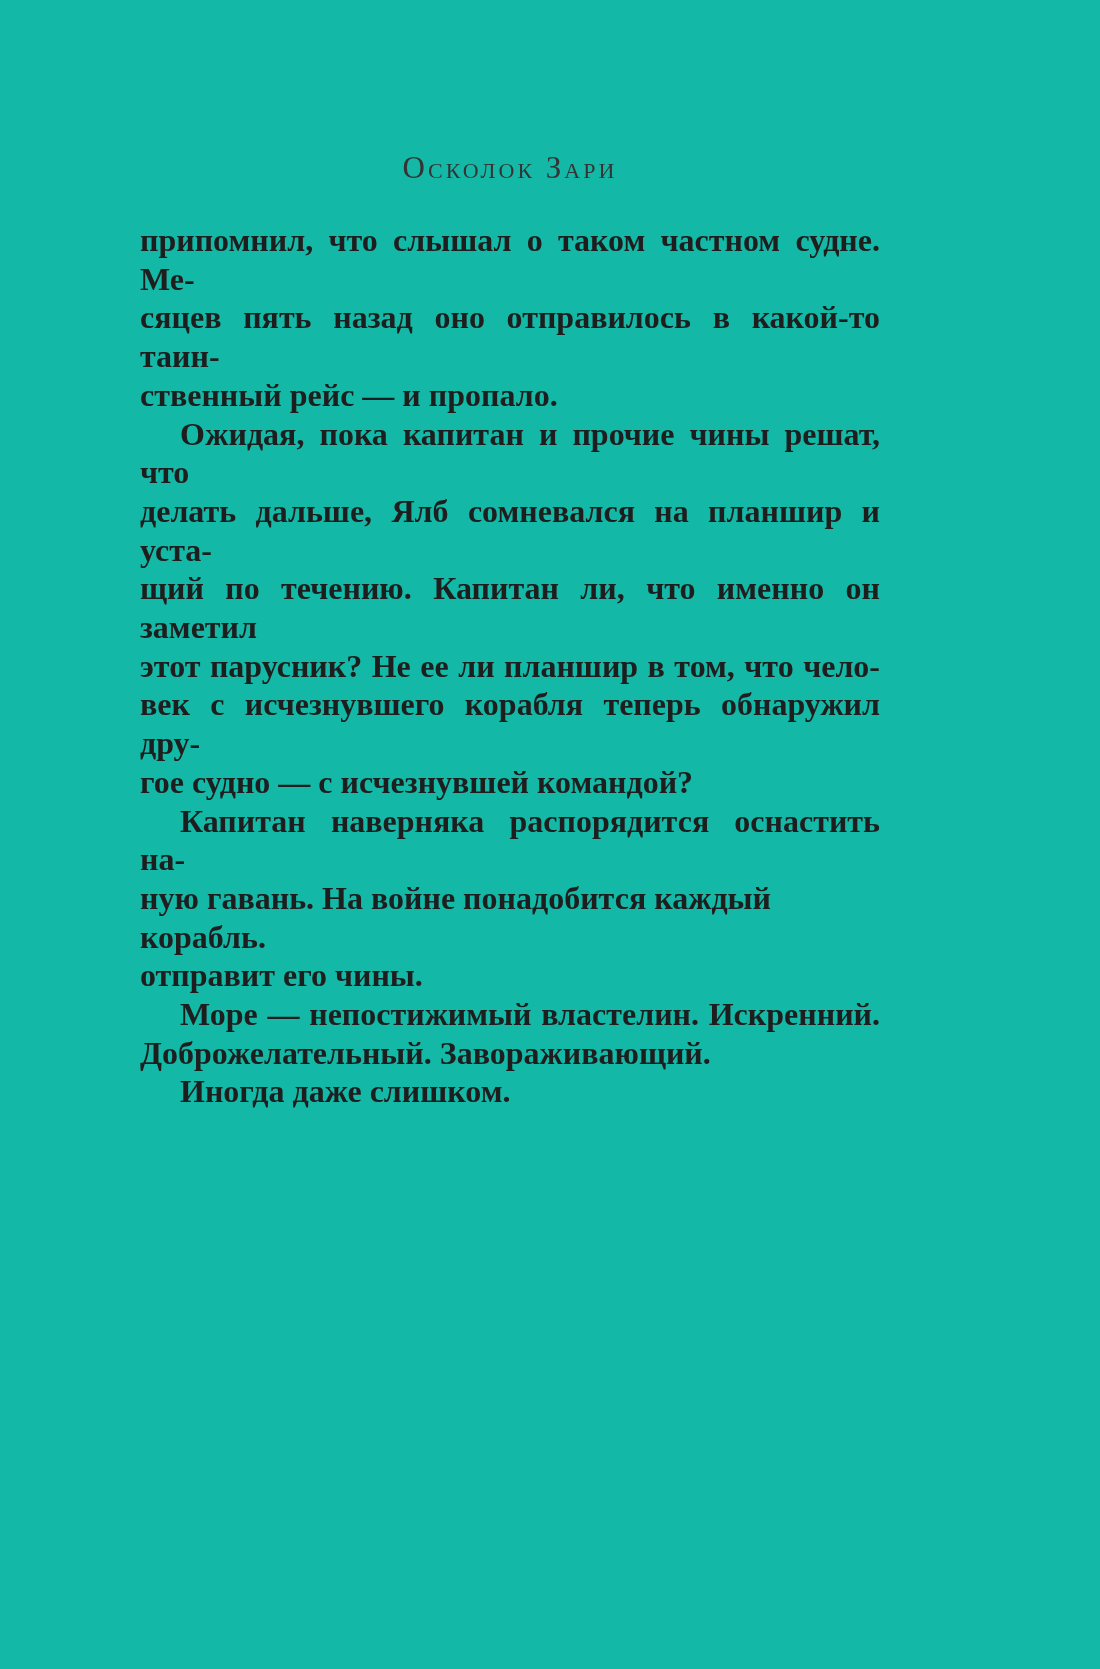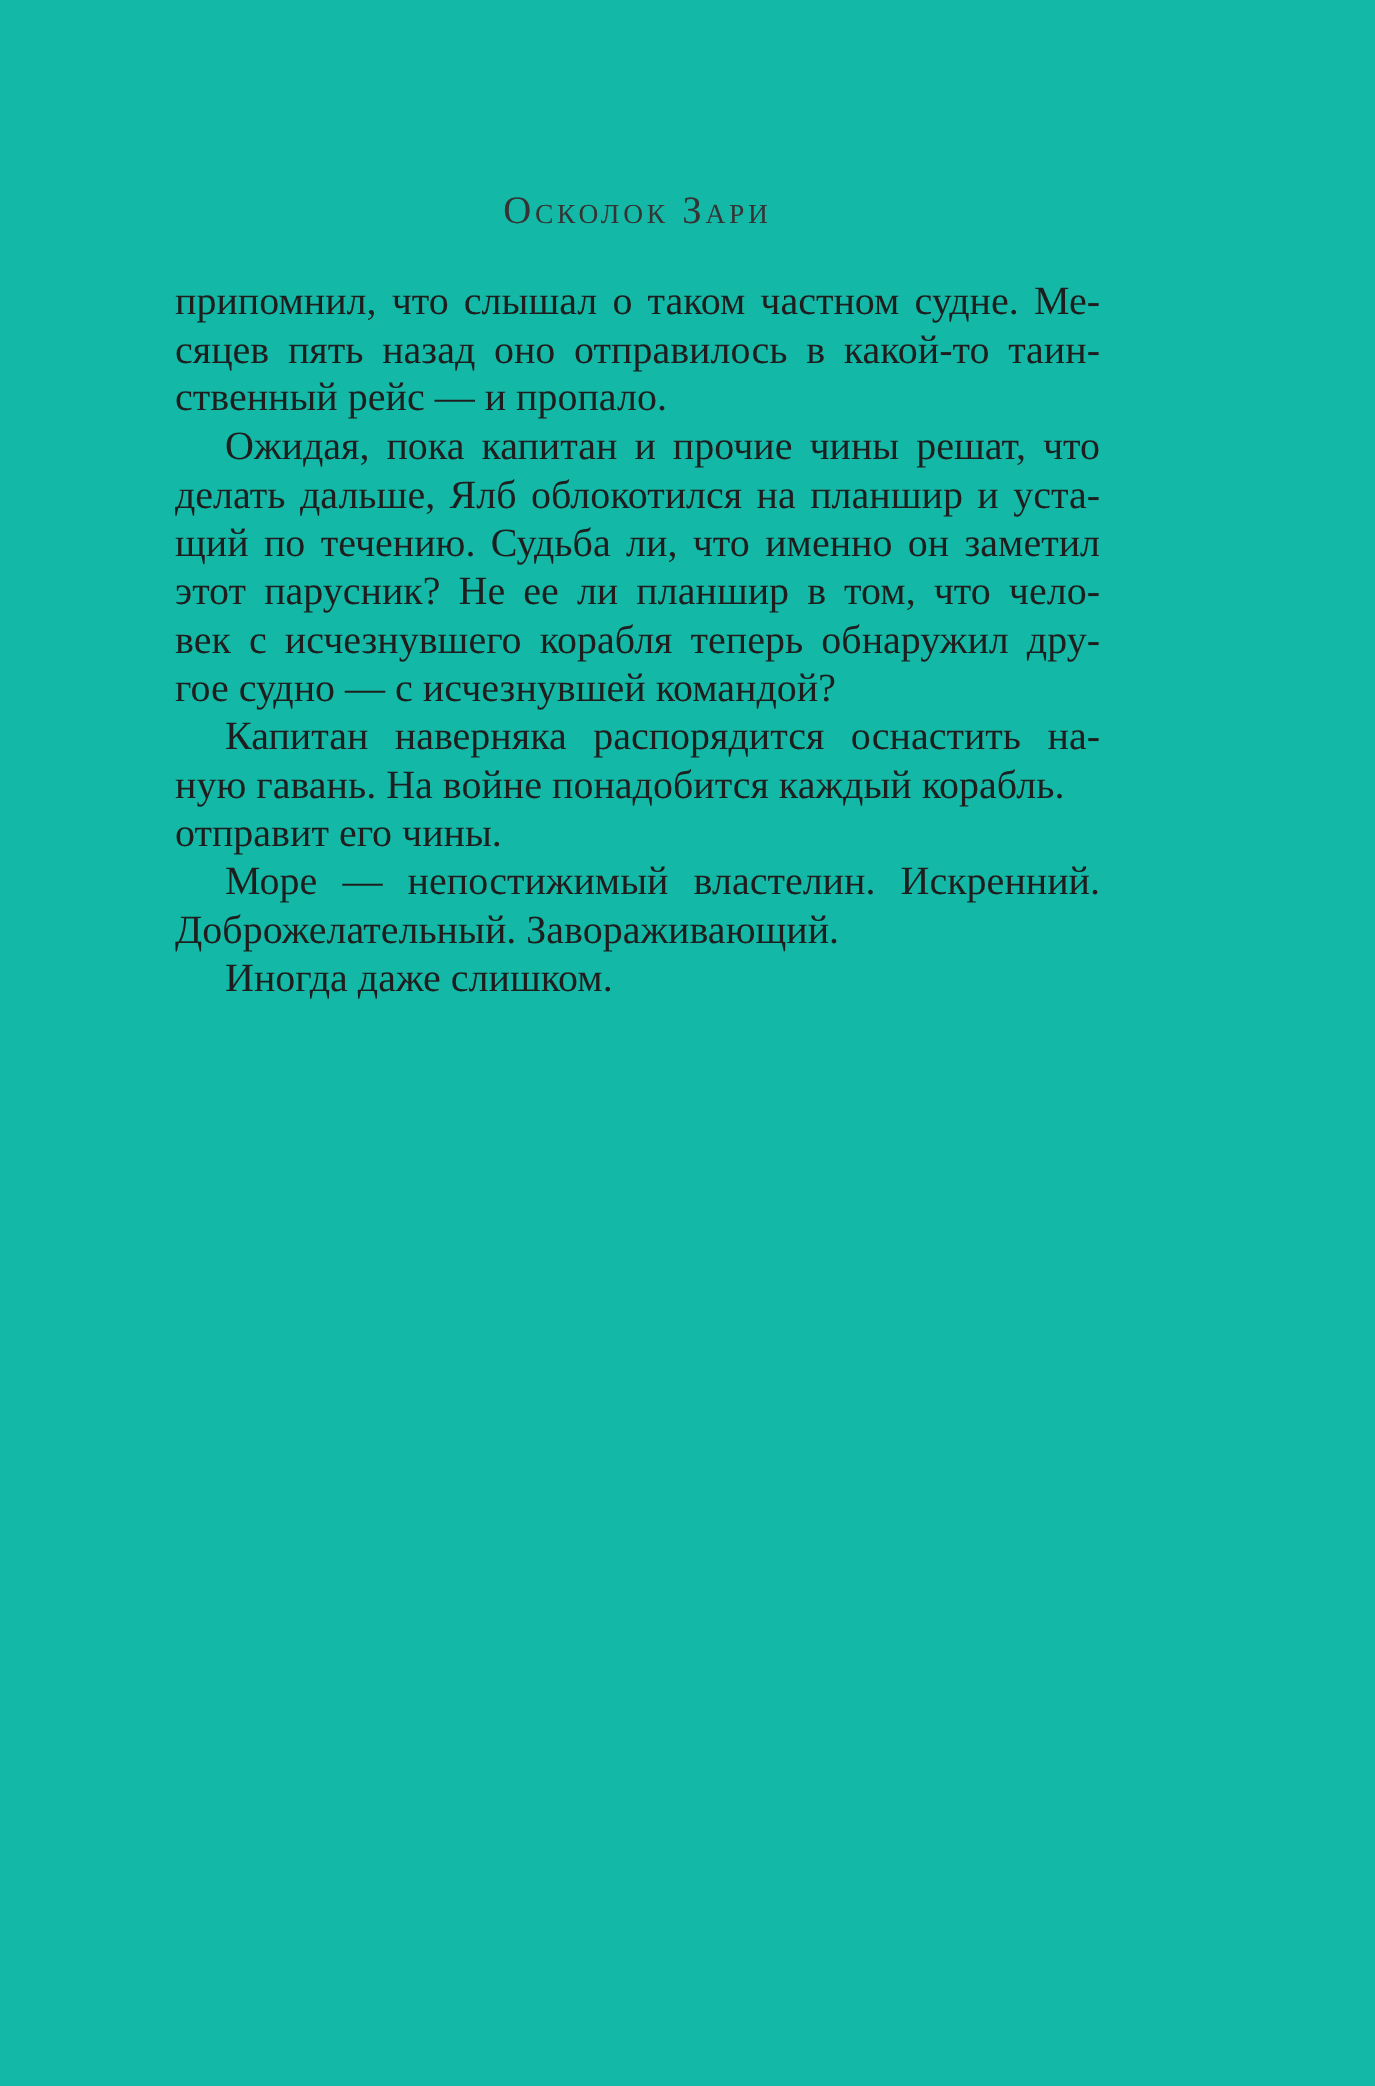--- a/index.html
+++ b/index.html
@@ -34,20 +34,21 @@
     left: 140px;
     width: 740px;
     font-size: 32px;
     line-height: 38.7px;
     color: #1e1e1e;
   }
   .para { margin: 0; padding: 0; }
   .line {
     text-align: left;
     white-space: normal;
+    font-weight: bold;
   }
   .line.fill {
     text-align: justify;
     text-align-last: justify;
     -moz-text-align-last: justify;
   }
   .line.indent {
     text-indent: 40px;
   }
 </style>
@@ -57,22 +58,22 @@
 <div class="page">
   <div class="running-head">Осколок Зари</div>
   <div class="body-text">
       <div class="para">
         <div class="line fill">припомнил, что слышал о таком частном судне. Ме-</div>
         <div class="line fill">сяцев пять назад оно отправилось в какой-то таин-</div>
         <div class="line">ственный рейс — и пропало.</div>
       </div>
       <div class="para">
         <div class="line fill indent">Ожидая, пока капитан и прочие чины решат, что</div>
-        <div class="line fill">делать дальше, Ялб облокотился на планшир и уста-</div>
-        <div class="line fill">щий по течению. Судьба ли, что именно он заметил</div>
+        <div class="line fill">делать дальше, Ялб сомневался на планшир и уста-</div>
+        <div class="line fill">щий по течению. Капитан ли, что именно он заметил</div>
         <div class="line fill">этот парусник? Не ее ли планшир в том, что чело-</div>
         <div class="line fill">век с исчезнувшего корабля теперь обнаружил дру-</div>
         <div class="line">гое судно — с исчезнувшей командой?</div>
       </div>
       <div class="para">
         <div class="line fill indent">Капитан наверняка распорядится оснастить на-</div>
         <div class="line">ную гавань. На войне понадобится каждый корабль.</div>
       </div>
       <div class="para">
         <div class="line">отправит его чины.</div>

